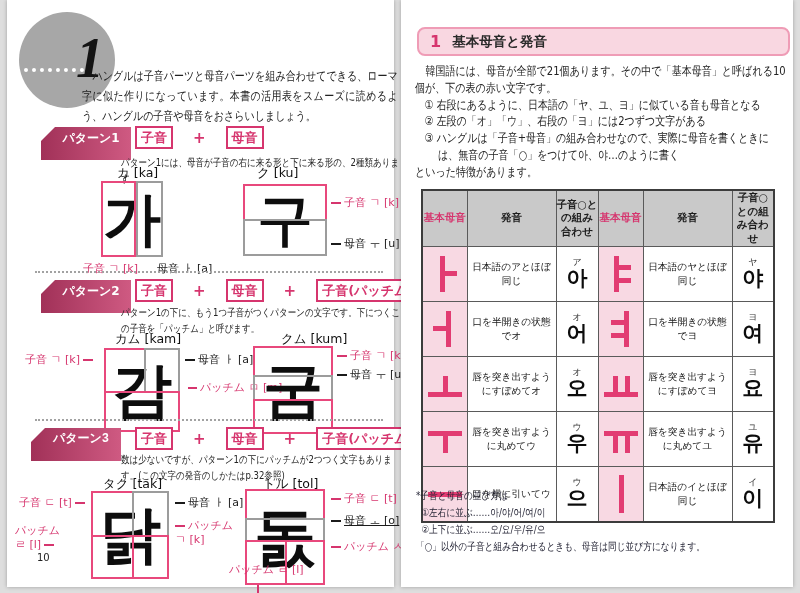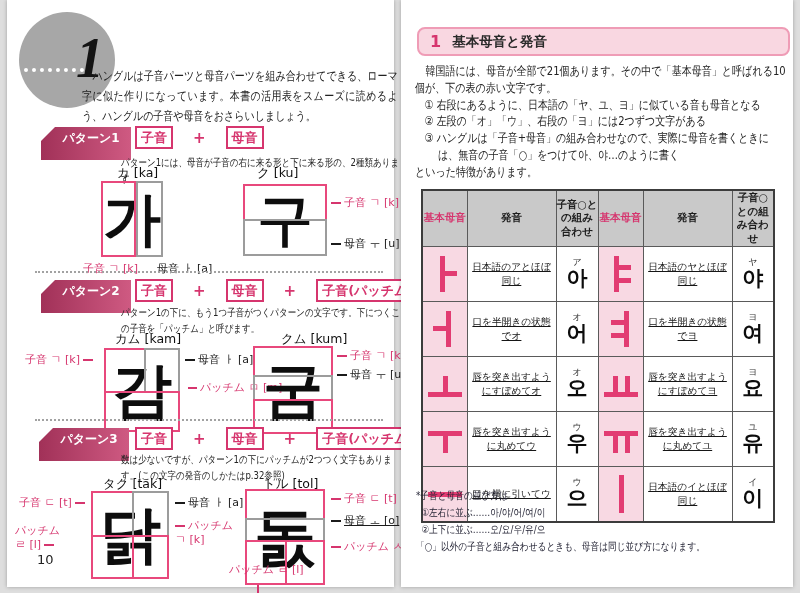--- a/index.html
+++ b/index.html
@@ -45,38 +45,38 @@
   .cell.p{border:2px solid var(--pinkline);}
   .cell.g{border:2px solid var(--grayline);}
   .lab{position:absolute;font-size:11px;white-space:nowrap;line-height:1.25;}
   .lab.pk{color:var(--accent);}
   .lab.bk{color:#1b1b1b;}
   .lab.r::before{content:"";display:inline-block;width:10px;height:1.6px;background:currentColor;vertical-align:middle;margin-right:3px;}
   .lab.l::after{content:"";display:inline-block;width:10px;height:1.6px;background:currentColor;vertical-align:middle;margin-left:3px;}
   .lab.c::before,.lab.c::after{content:"";display:inline-block;width:9px;height:1.6px;background:currentColor;vertical-align:middle;margin:0 3px;}
   .lab.wrap{white-space:normal;width:58px;}
   .vline{position:absolute;width:2px;background:var(--accent);}
-  .pno{position:absolute;font-size:13px;color:#222;}
+  .pno{position:absolute;font-size:10px;color:#222;}
 
   
   .sec-head{position:absolute;left:16px;top:27px;width:373px;height:29px;box-sizing:border-box;background:#f9d7e1;border:2px solid #ef9cb6;border-radius:8px;display:flex;align-items:center;gap:11px;padding:0 11px;}
   .sec-num{color:var(--accent);font-weight:700;font-size:16px;}
   .sec-title{font-weight:700;font-size:13.5px;color:#2a2a2a;}
   .rintro{position:absolute;left:14px;top:63px;width:452px;font-size:12.2px;line-height:1.38;color:#222;}
   .rintro p{margin:0;}
   .rintro .lead{text-indent:1.05em;text-align:justify;}
   .rintro .pt{padding-left:2.3em;text-indent:-1.35em;}
 
   table.vtable{position:absolute;left:20px;top:189px;border-collapse:collapse;table-layout:fixed;background:#fff;border:2px solid #3c3c3c;}
   .vtable th,.vtable td{border:1px solid #5a5a5a;padding:0;}
   .vtable th{background:#c9c9c9;font-size:10.5px;font-weight:700;height:37px;line-height:1.3;color:#1d1d1d;}
   .vtable th.redhead{color:var(--accent);}
   .vtable td{height:50px;text-align:center;vertical-align:middle;}
   .vtable td.vcol{background:#f8d9e3;}
-  .vtable td.pron{font-size:9.7px;line-height:1.45;padding:2px 3px;color:#161616;text-decoration:underline;}
+  .vtable td.pron{font-size:9.7px;line-height:1.45;padding:2px 3px;color:#161616;}
   .combo .kana{display:block;font-size:9px;line-height:1.2;color:#333;}
   .combo .hang{display:block;font-size:21px;font-weight:700;line-height:1.1;color:#0c0c0c;}
 
   .jamo{width:34px;height:40px;margin:0 auto;background-repeat:no-repeat;}
   .j-a  {background-image:linear-gradient(var(--jc),var(--jc)),linear-gradient(var(--jc),var(--jc));background-size:5px 36px,12px 5px;background-position:12px 2px,17px 17px;}
   .j-ya {background-image:linear-gradient(var(--jc),var(--jc)),linear-gradient(var(--jc),var(--jc)),linear-gradient(var(--jc),var(--jc));background-size:5px 36px,12px 5px,12px 5px;background-position:10px 2px,15px 11px,15px 24px;}
   .j-eo {background-image:linear-gradient(var(--jc),var(--jc)),linear-gradient(var(--jc),var(--jc));background-size:5px 36px,13px 5px;background-position:18px 2px,5px 17px;}
   .j-yeo{background-image:linear-gradient(var(--jc),var(--jc)),linear-gradient(var(--jc),var(--jc)),linear-gradient(var(--jc),var(--jc));background-size:5px 36px,13px 5px,13px 5px;background-position:20px 2px,7px 11px,7px 24px;}
   .j-o  {background-image:linear-gradient(var(--jc),var(--jc)),linear-gradient(var(--jc),var(--jc));background-size:34px 5px,5px 16px;background-position:0 28px,15px 12px;}
   .j-yo {background-image:linear-gradient(var(--jc),var(--jc)),linear-gradient(var(--jc),var(--jc)),linear-gradient(var(--jc),var(--jc));background-size:34px 5px,5px 16px,5px 16px;background-position:0 28px,9px 12px,21px 12px;}
@@ -160,21 +160,21 @@
   <div class="gbox" style="left:246px;top:346px;width:80px;height:88px;">
     <div class="glyph" style="font-size:60px;">굼</div>
     <div class="cell p" style="left:0;top:0;width:80px;height:31px;"></div>
     <div class="cell g" style="left:0;top:29px;width:80px;height:26px;"></div>
     <div class="cell p" style="left:0;top:53px;width:80px;height:35px;"></div>
   </div>
   <div class="lab pk r" style="left:330px;top:349px;"><span>子音 ㄱ [k]</span></div>
   <div class="lab bk r" style="left:330px;top:368px;"><span>母音 ㅜ [u]</span></div>
 
   <div class="dotsep" style="top:419px;"></div>
-  <div class="pattern-band" style="left:32px;top:428px;">
+  <div class="pattern-band" style="left:24px;top:428px;font-family:Liberation Mono, monospace;">
     <span>パターン3</span>
   </div>
   <div class="formula" style="left:128px;top:427px;">
     <span class="fbox"><span>子音</span></span>
     <span class="fplus">+</span>
     <span class="fbox"><span>母音</span></span>
     <span class="fplus">+</span>
     <span class="fbox"><span>子音</span><span class="paren">(パッチム)</span><span class="extra">2つ</span></span>
   </div>
   <div class="pdesc cond" style="left:114px;top:452px;">数は少ないですが、パターン1の下にパッチムが2つつく文字もあります。(この文字の発音のしかたはp.32参照)</div>

